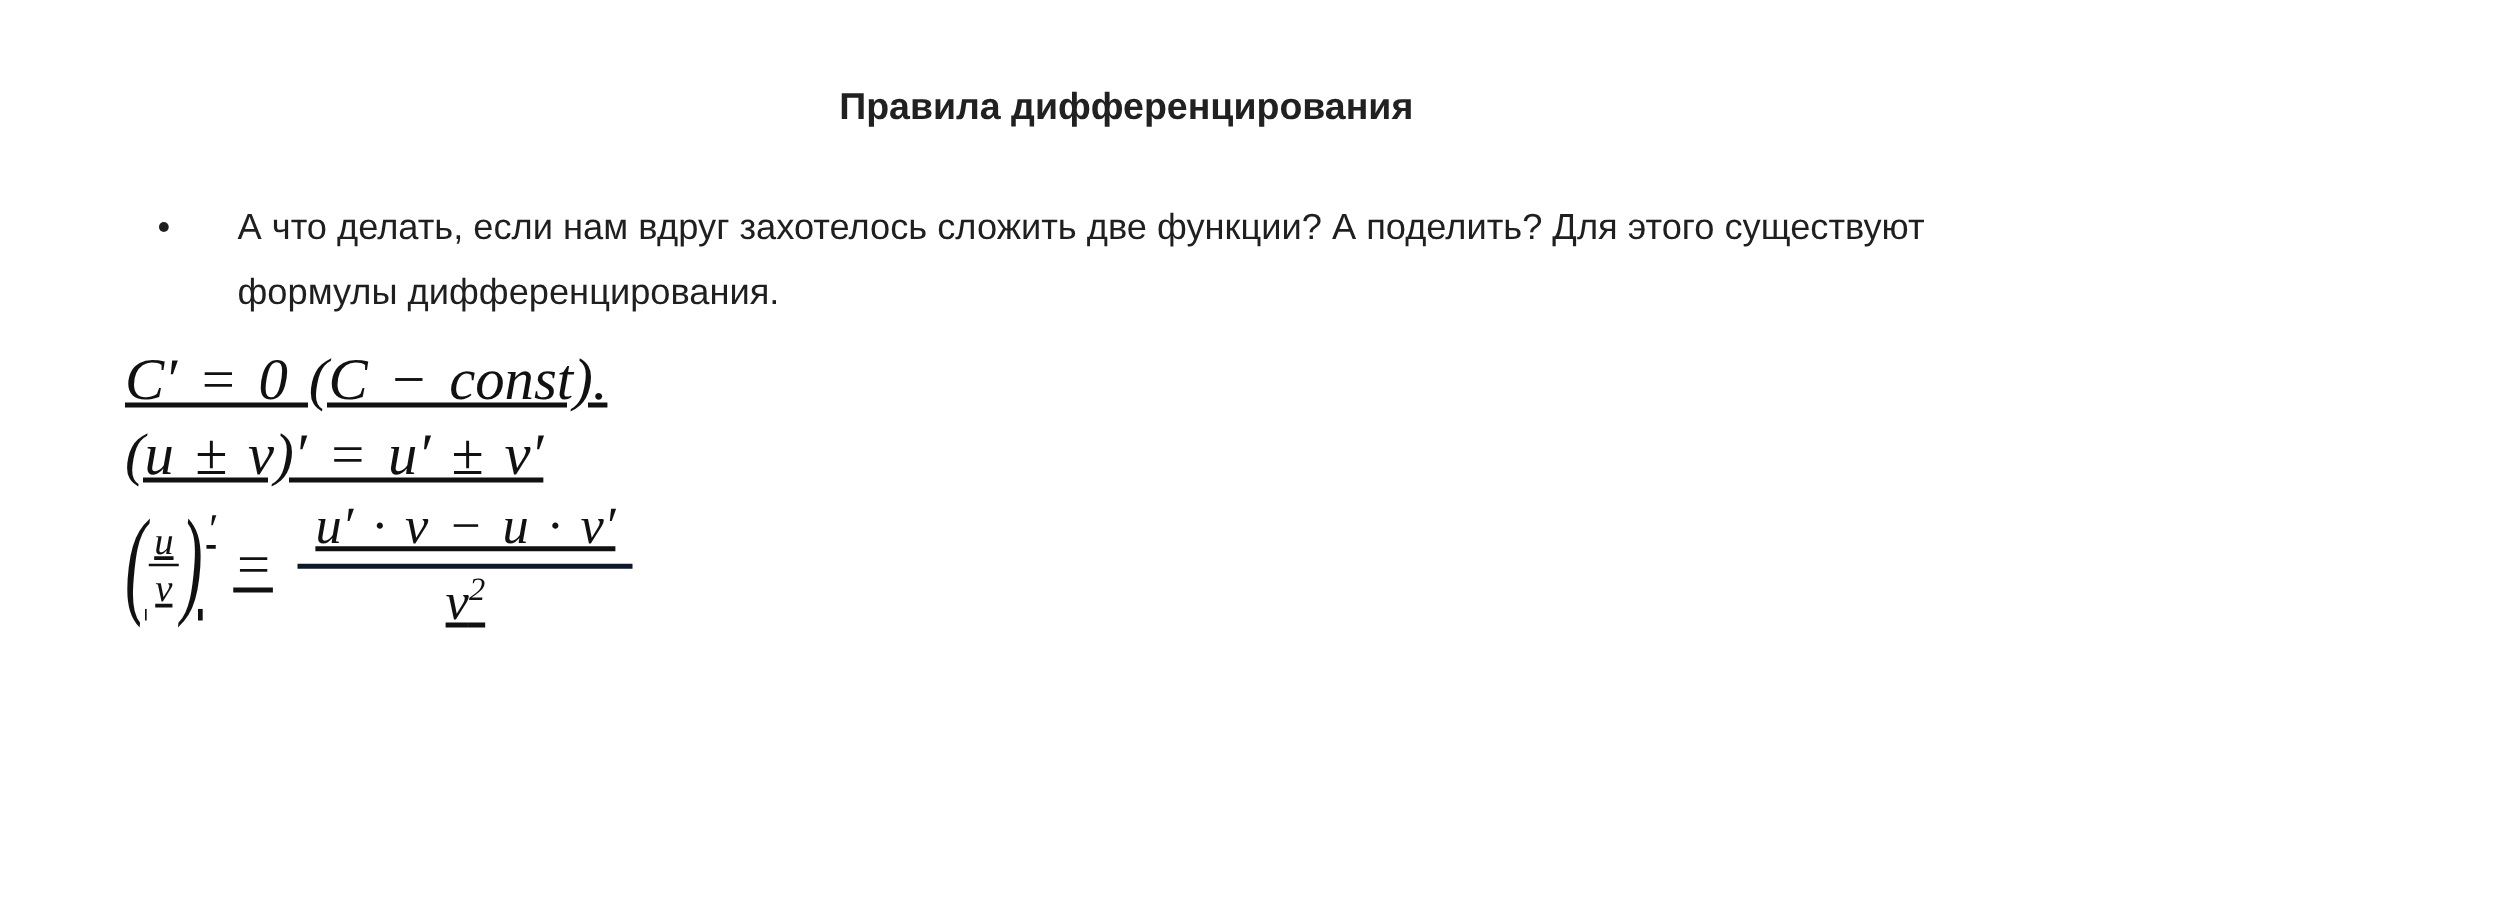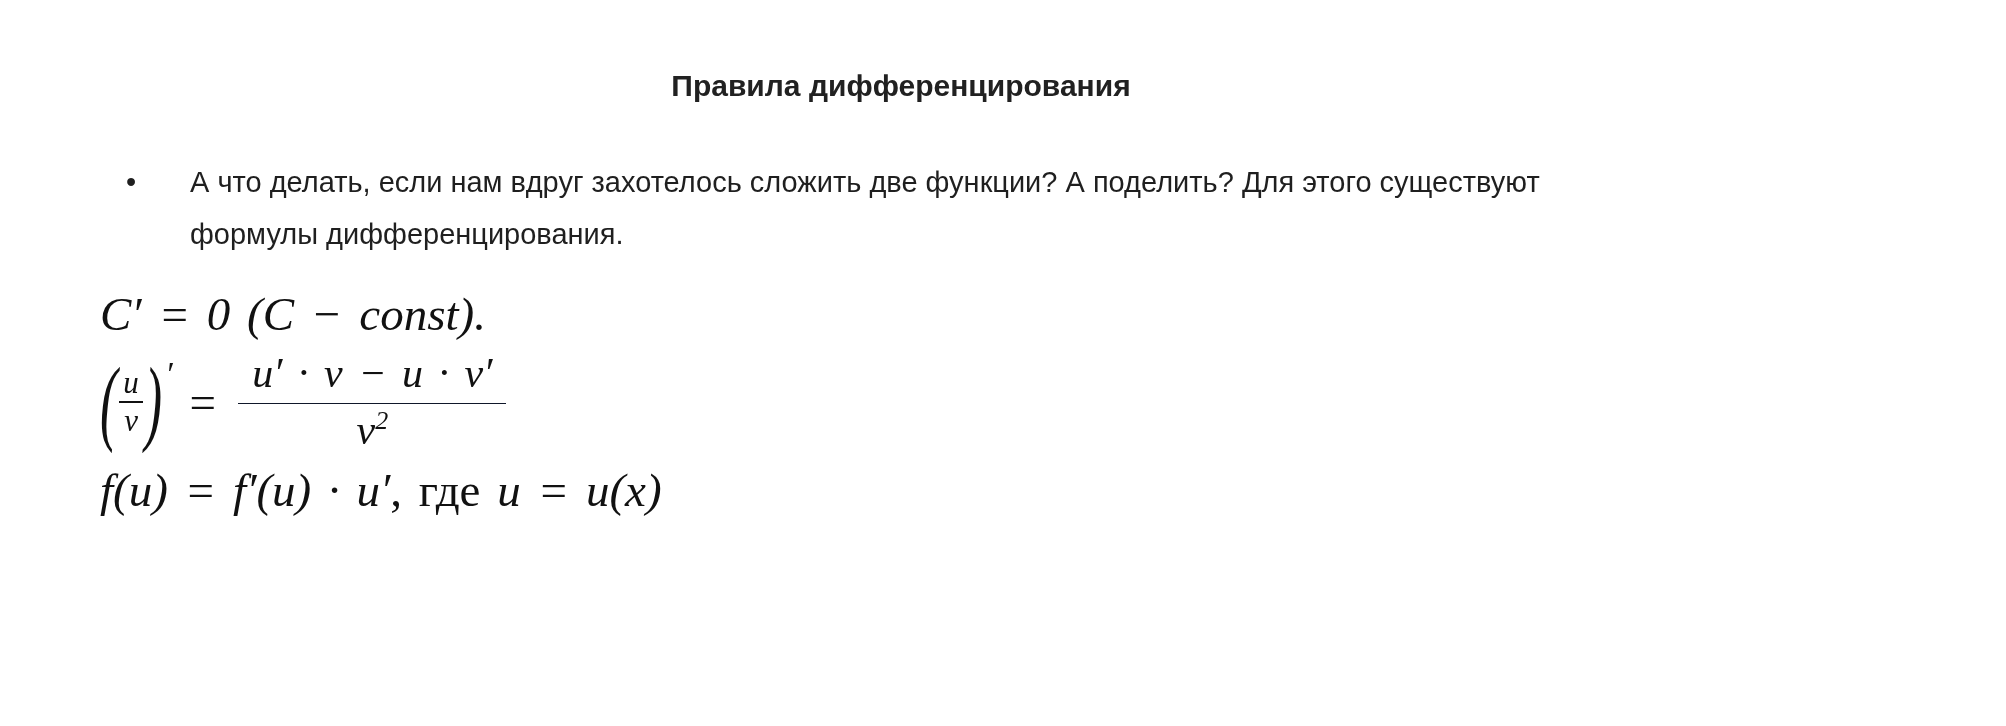--- a/index.html
+++ b/index.html
@@ -43,24 +43,25 @@
     flex: none;
     margin-left: 26px;
     width: 31px;
     font-size: 29px;
   }
   .bullet-text {
     max-width: 1780px;
     margin-left: 33px;
   }
   .formulas {
-    margin-top: 24px;
+    margin-top: 14px;
     font-family: "Liberation Serif", "DejaVu Serif", serif;
     font-style: italic;
     color: #111111;
+    text-decoration: underline;
   }
   .formula-line {
     font-size: 47px;
     line-height: 60px;
     word-spacing: 5px;
     white-space: nowrap;
   }
   .upright { font-style: normal; }
 
   
@@ -99,21 +100,21 @@
   }
   .eq-sign { margin: 0 20px 0 14px; }
   .big-frac {
     display: inline-flex;
     flex-direction: column;
     align-items: center;
     font-size: 42px;
     line-height: 1.08;
   }
   .big-frac .num {
-    border-bottom: 1px solid #0f172a;
+    border-bottom: 4px solid #0f172a;
     padding: 0 14px 6px 14px;
   }
   .big-frac .den { padding-top: 3px; text-align: center; }
   .exp {
     font-size: 26px;
     font-style: italic;
   }
 </style>
 </head>
 <body>
@@ -126,34 +127,34 @@
     <li class="bullet-item">
       <span class="bullet-marker">•</span>
       <span class="bullet-text">А что делать, если нам вдруг захотелось сложить две функции? А поделить? Для этого существуют формулы дифференцирования.</span>
     </li>
   </ul>
 
   <div class="formulas">
 
     <div class="formula-line">C′ = 0 (C − const).</div>
 
+    <div class="formula-line">(u ± v)′ = u′ ± v′</div>
 
 
 
     <div class="formula-quotient">
       <span class="big-paren">(</span>
       <span class="small-frac">
         <span class="num">u</span>
         <span class="den">v</span>
       </span>
       <span class="big-paren">)</span>
       <span class="lhs-prime">′</span>
       <span class="eq-sign">=</span>
       <span class="big-frac">
         <span class="num">u′ · v − u · v′</span>
         <span class="den"><span>v</span><sup class="exp">2</sup></span>
       </span>
     </div>
 
-    <div class="formula-line"><span>f(u) = f′(u) · u′</span><span class="upright">, где </span><span>u = u(x)</span></div>
 
   </div>
 </div>
 
 </body></html>

